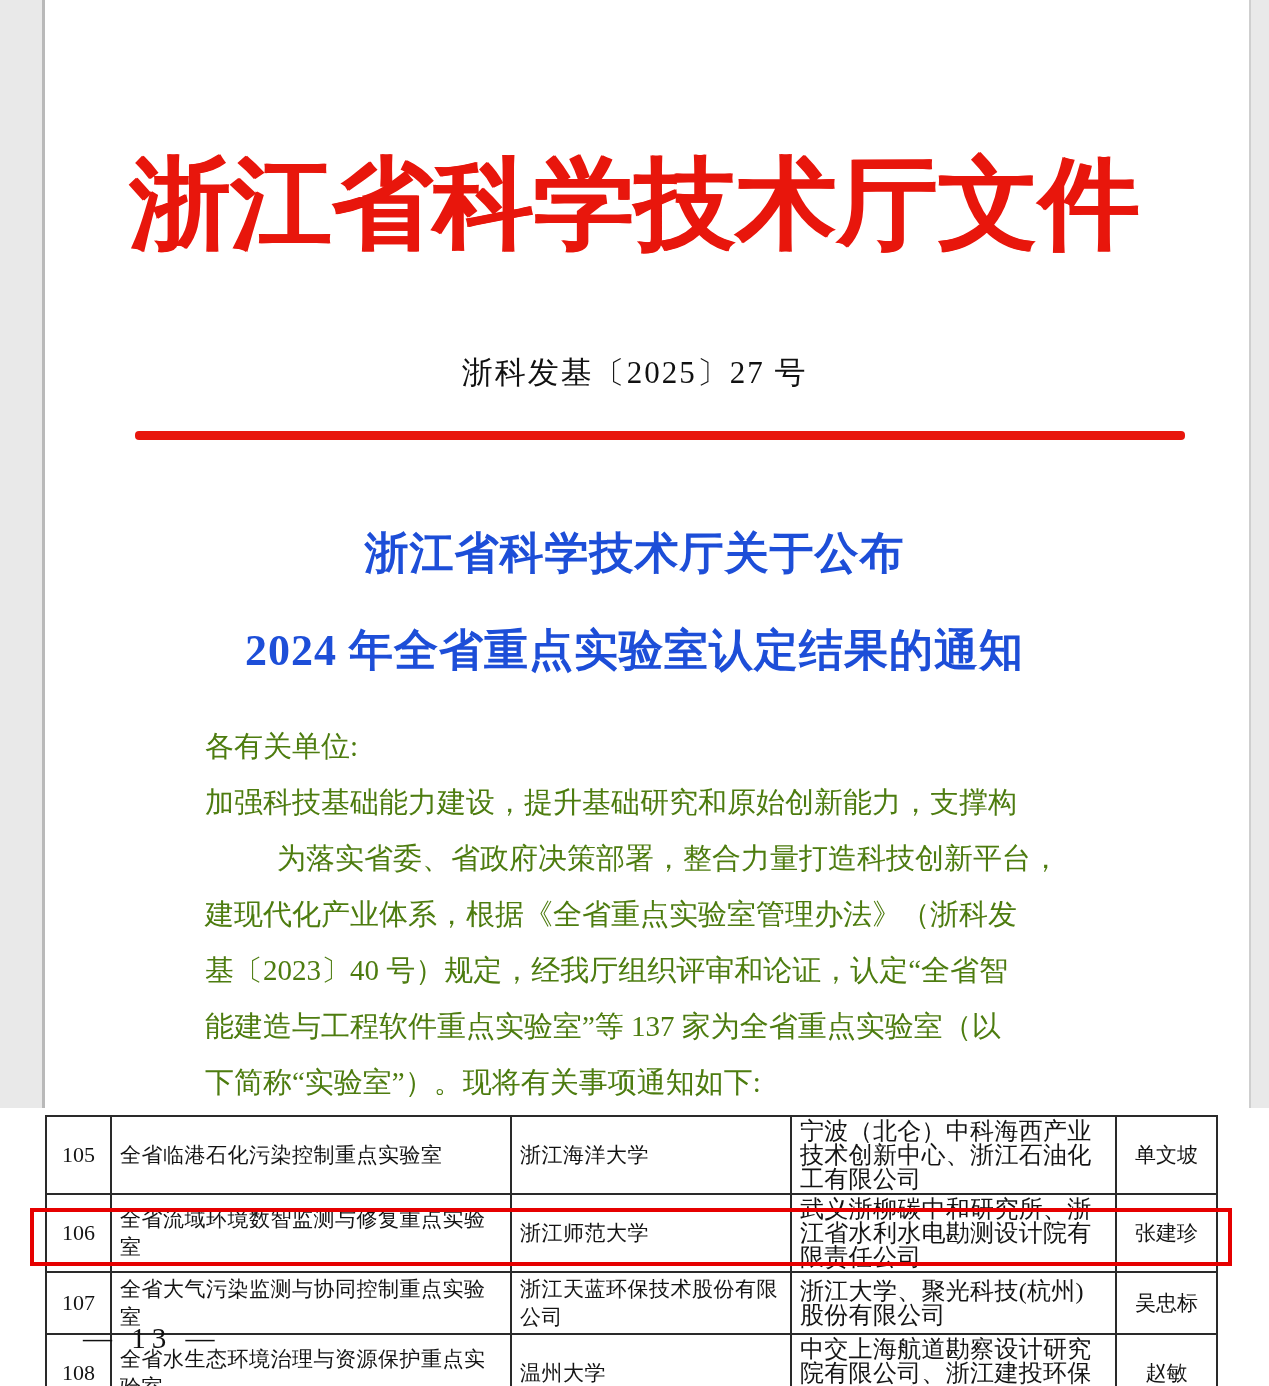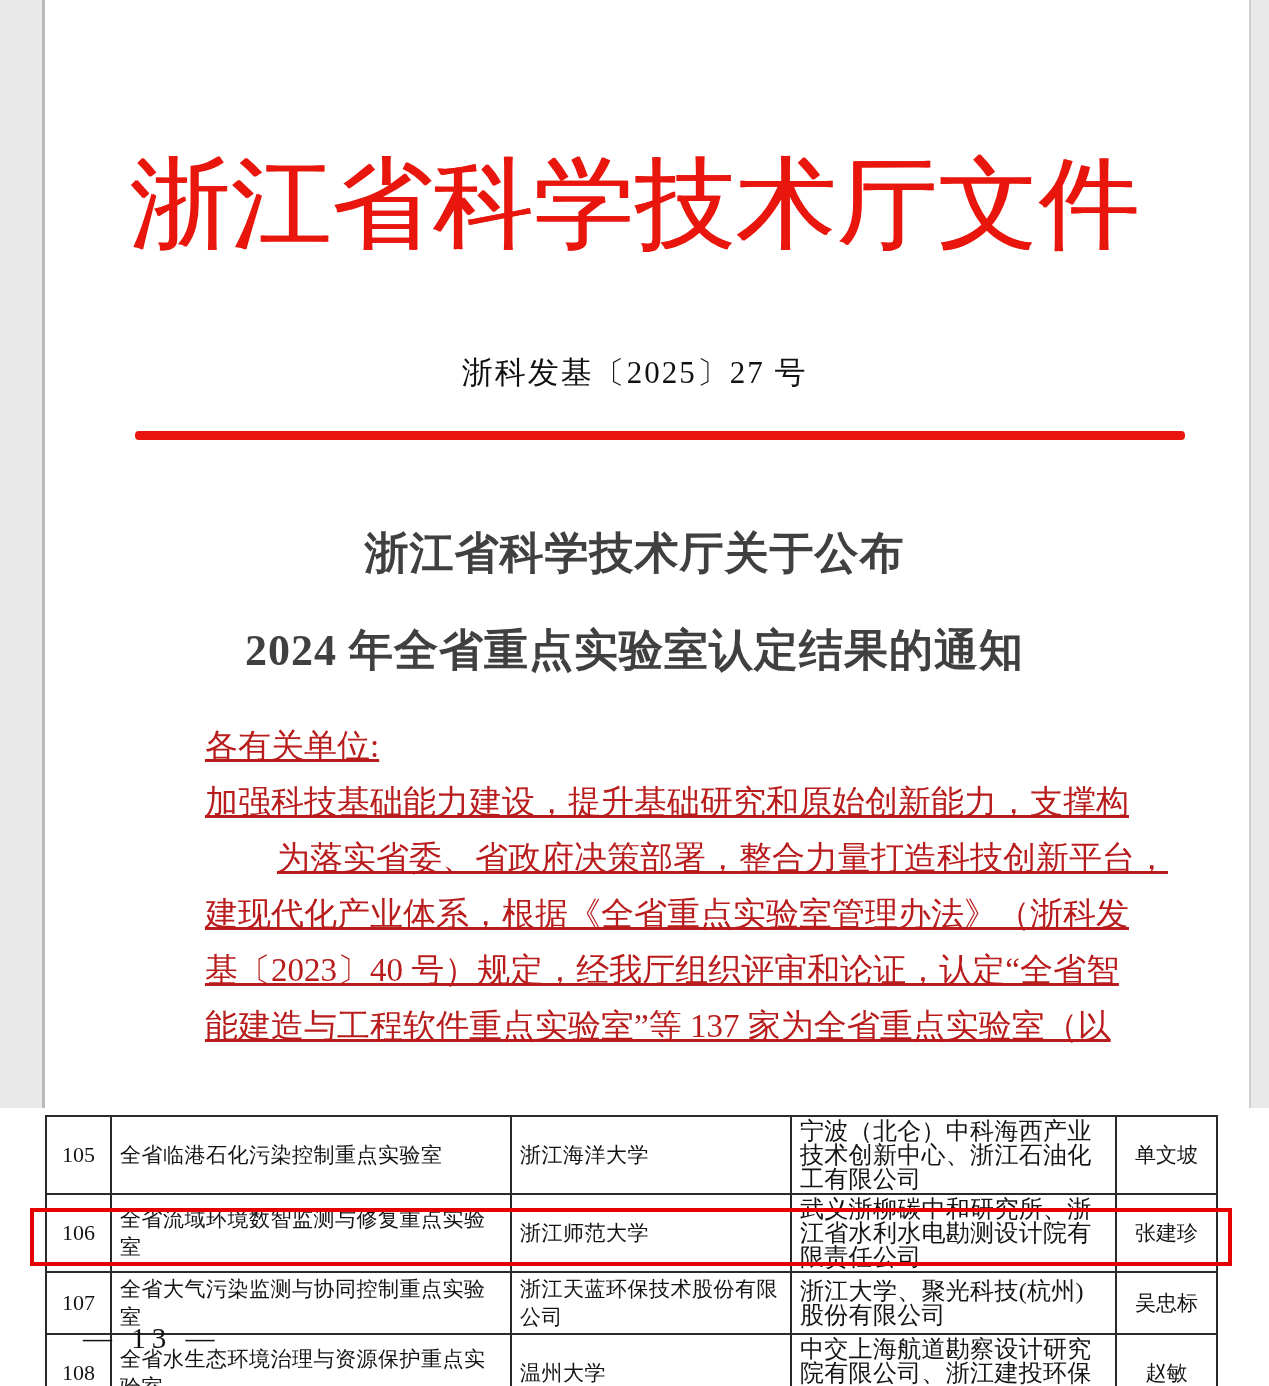--- a/index.html
+++ b/index.html
@@ -16,44 +16,44 @@
     position:absolute;left:0;top:0;width:42px;height:1112px;
     background:#e9e9e9;border-right:3px solid #b9b9b9;
   }
   .margin-right{
     position:absolute;left:1249px;top:0;width:20px;height:1112px;
     background:#e9e9e9;border-left:2px solid #cfcfcf;
   }
   .red-header{
     position:absolute;left:0;top:138px;width:100%;
     text-align:center;
-    font-size:100px;font-weight:normal;
+    font-size:100px;font-weight:bold;
     letter-spacing:1px;
     text-shadow:1.5px 0 0 currentColor;
     white-space:nowrap;
   }
   .doc-number{
     position:absolute;left:0;top:352px;width:100%;
     text-align:center;font-size:31px;color:#111;
     letter-spacing:2px;white-space:nowrap;
   }
   .red-rule{
     position:absolute;left:135px;top:431px;width:1050px;height:9px;
     border-radius:4px;
   }
   .notice-title{
     position:absolute;left:0;width:100%;text-align:center;
-    font-size:44px;font-weight:bold;color:#404040;
+    font-size:44px;font-weight:bold;color:#1d4ed8;
     white-space:nowrap;letter-spacing:1px;
   }
   .notice-title.line1{top:524px;}
   .notice-title.line2{top:594px;margin-top:27px;}
   .body-block{
     position:absolute;left:205px;top:718px;width:905px;
-    font-size:33px;color:#b91c1c;text-decoration:underline;
+    font-size:29px;color:#4d7c0f;
   }
   .body-line{height:56px;line-height:56px;white-space:nowrap;}
   .body-line.indent{padding-left:72px;}
   
   .table-strip{
     position:absolute;left:0;top:1108px;width:1269px;height:278px;
     background:#ffffff;
   }
   table.result-table{
     position:absolute;left:45px;top:7px;
@@ -100,20 +100,21 @@
   <div class="notice-title line1">浙江省科学技术厅关于公布</div>
   <div class="notice-title line2">2024 年全省重点实验室认定结果的通知</div>
 
   <div class="body-block">
     <div class="body-line">各有关单位:</div>
     <div class="body-line">加强科技基础能力建设，提升基础研究和原始创新能力，支撑构</div>
     <div class="body-line indent">为落实省委、省政府决策部署，整合力量打造科技创新平台，</div>
     <div class="body-line">建现代化产业体系，根据《全省重点实验室管理办法》（浙科发</div>
     <div class="body-line">基〔2023〕40 号）规定，经我厅组织评审和论证，认定“全省智</div>
     <div class="body-line">能建造与工程软件重点实验室”等 137 家为全省重点实验室（以</div>
+    <div class="body-line">下简称“实验室”）。现将有关事项通知如下:</div>
   </div>
 
   <div class="table-strip">
     <table class="result-table">
       <tbody>
         <tr class="r0">
           <td class="col-no">105</td>
           <td class="col-lab">全省临港石化污染控制重点实验室</td>
           <td class="col-host">浙江海洋大学</td>
           <td class="col-partners">宁波（北仑）中科海西产业技术创新中心、浙江石油化工有限公司</td>

